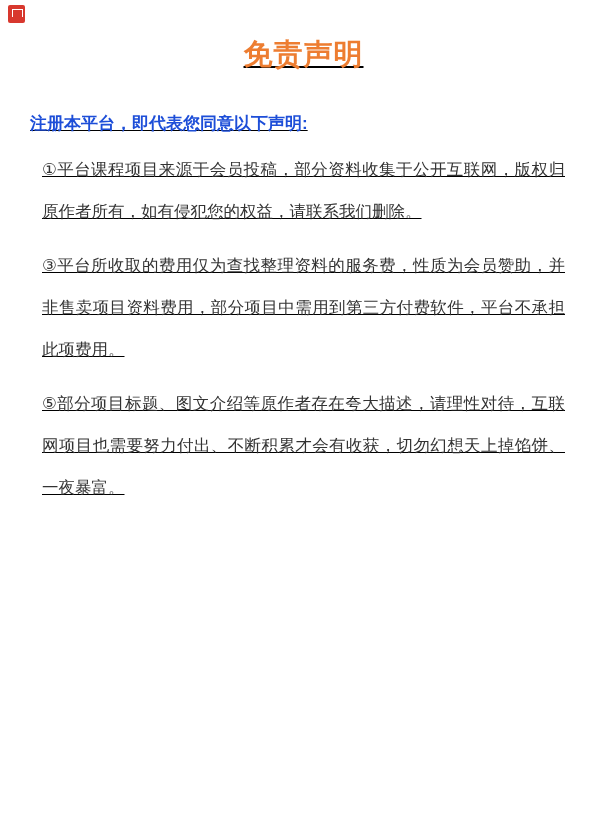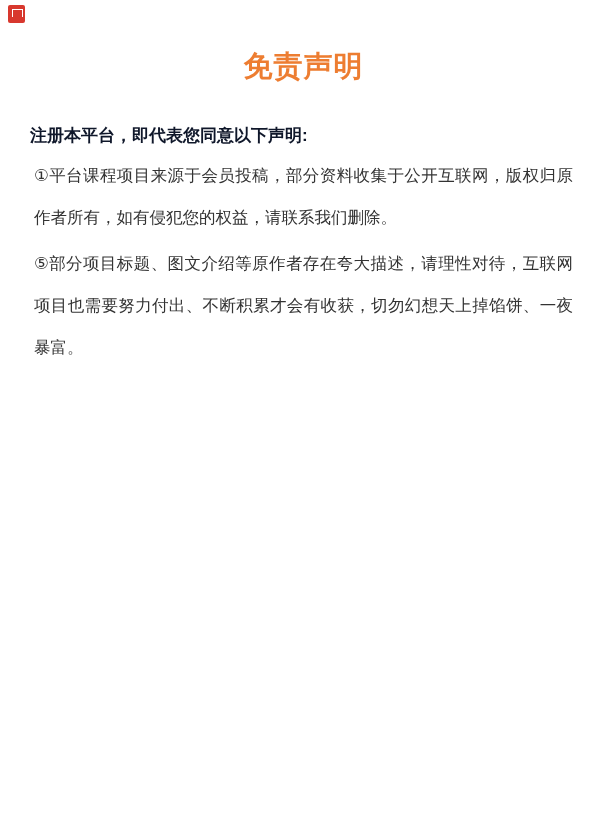--- a/index.html
+++ b/index.html
@@ -11,22 +11,23 @@
     width: 613px;
     height: 840px;
     overflow: hidden;
     font-family: "Liberation Sans", "DejaVu Sans", sans-serif;
     position: relative;
   }
   .page {
     box-sizing: border-box;
     width: 607px;
     height: 840px;
-    padding: 12px 30px;
+    padding: 0 30px;
     position: relative;
+    text-decoration: underline;
   }
   .corner-mark {
     position: absolute;
     left: 8px;
     top: 5px;
     width: 17px;
     height: 18px;
     background: #d8382e;
     border-radius: 2px;
   }
@@ -48,44 +49,45 @@
     line-height: 36px;
     font-weight: bold;
     letter-spacing: 1px;
     color: #ED7D31;
   }
   p.lead {
     margin: 40px 0 0 0;
     font-size: 17px;
     line-height: 24px;
     font-weight: bold;
-    color: #0f172a;
+    color: #1d4ed8;
   }
   .paras {
     margin-top: 6px;
   }
   .paras p {
-    margin: 4px;
+    margin: 12px;
     font-size: 16.5px;
     line-height: 42px;
     color: #333333;
     text-align: justify;
     text-justify: inter-ideograph;
   }
 </style>
 </head>
 <body>
 
 <div class="page">
 
   <div class="corner-mark"></div>
 
   <h1 class="doc-title">免责声明</h1>
 
   <p class="lead">注册本平台，即代表您同意以下声明:</p>
 
   <div class="paras">
     <p>①平台课程项目来源于会员投稿，部分资料收集于公开互联网，版权归原作者所有，如有侵犯您的权益，请联系我们删除。</p>
+    <p>③平台所收取的费用仅为查找整理资料的服务费，性质为会员赞助，并非售卖项目资料费用，部分项目中需用到第三方付费软件，平台不承担此项费用。</p>
     <p>⑤部分项目标题、图文介绍等原作者存在夸大描述，请理性对待，互联网项目也需要努力付出、不断积累才会有收获，切勿幻想天上掉馅饼、一夜暴富。</p>
 
   </div>
 
 </div>
 
 </body></html>

